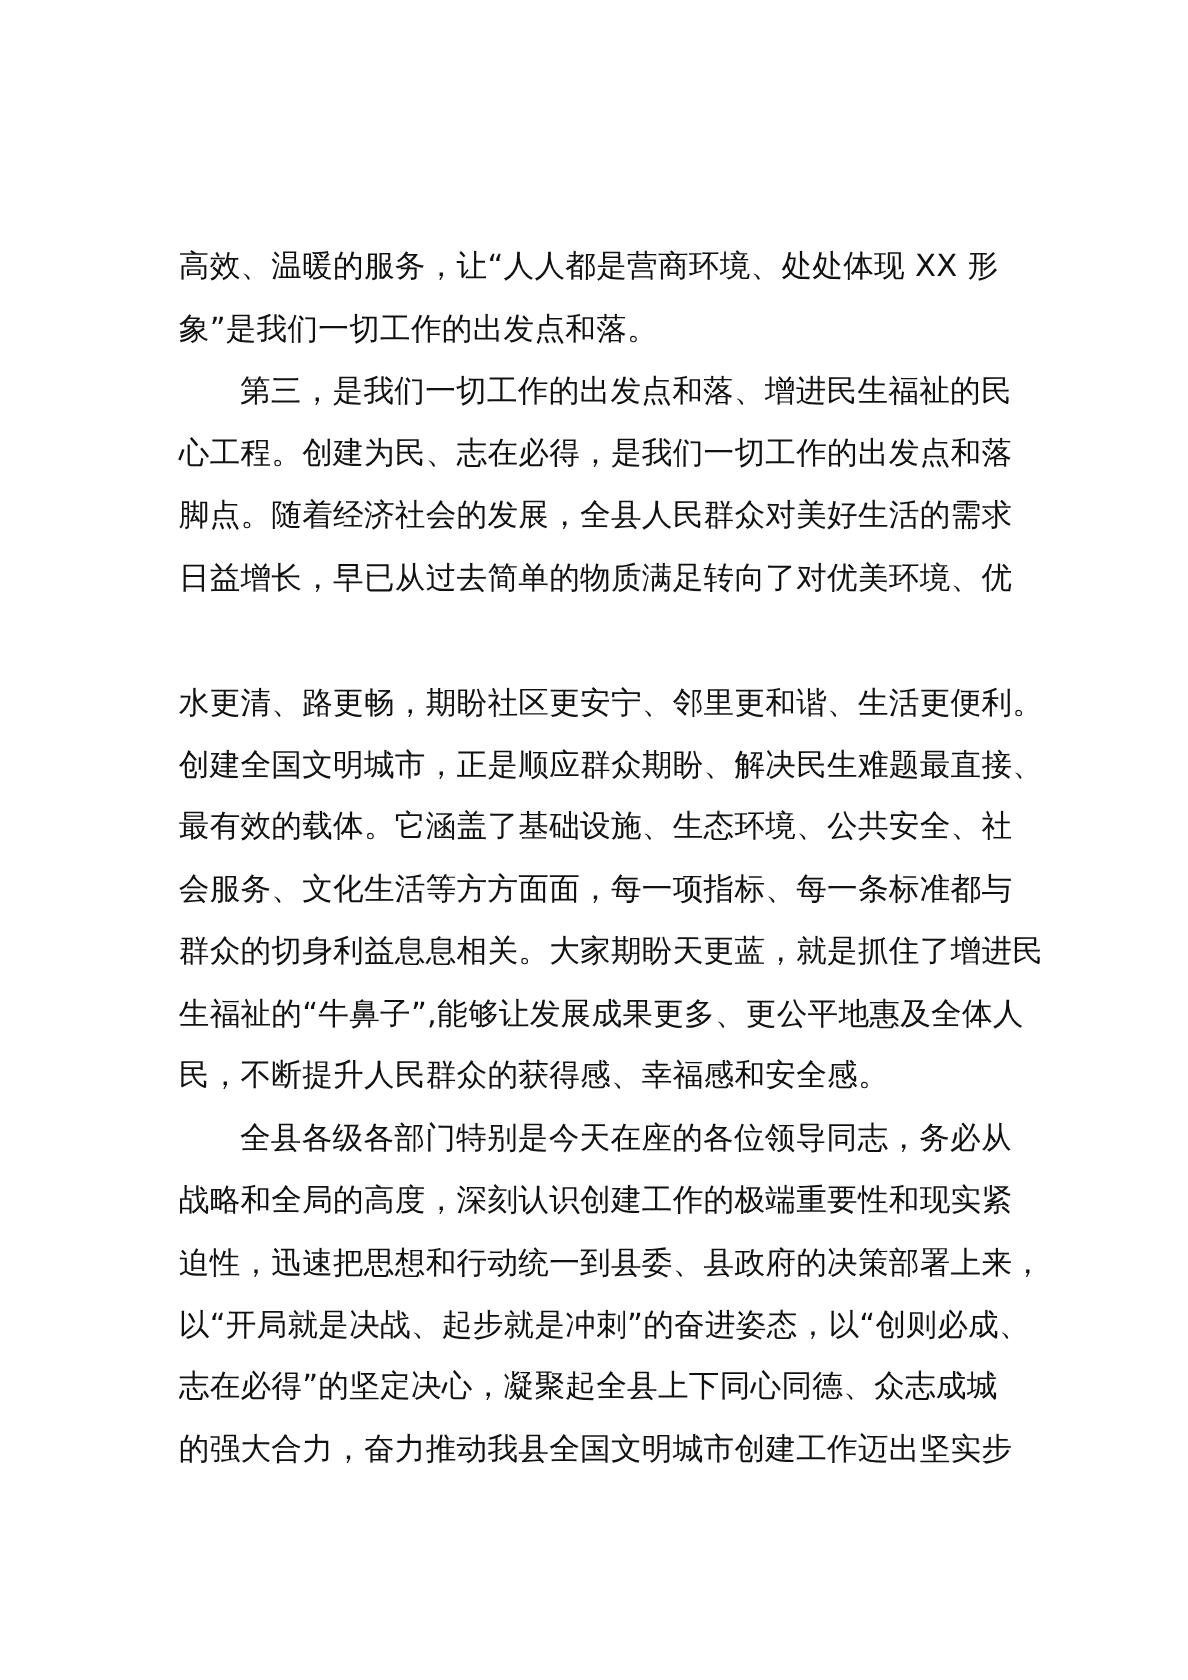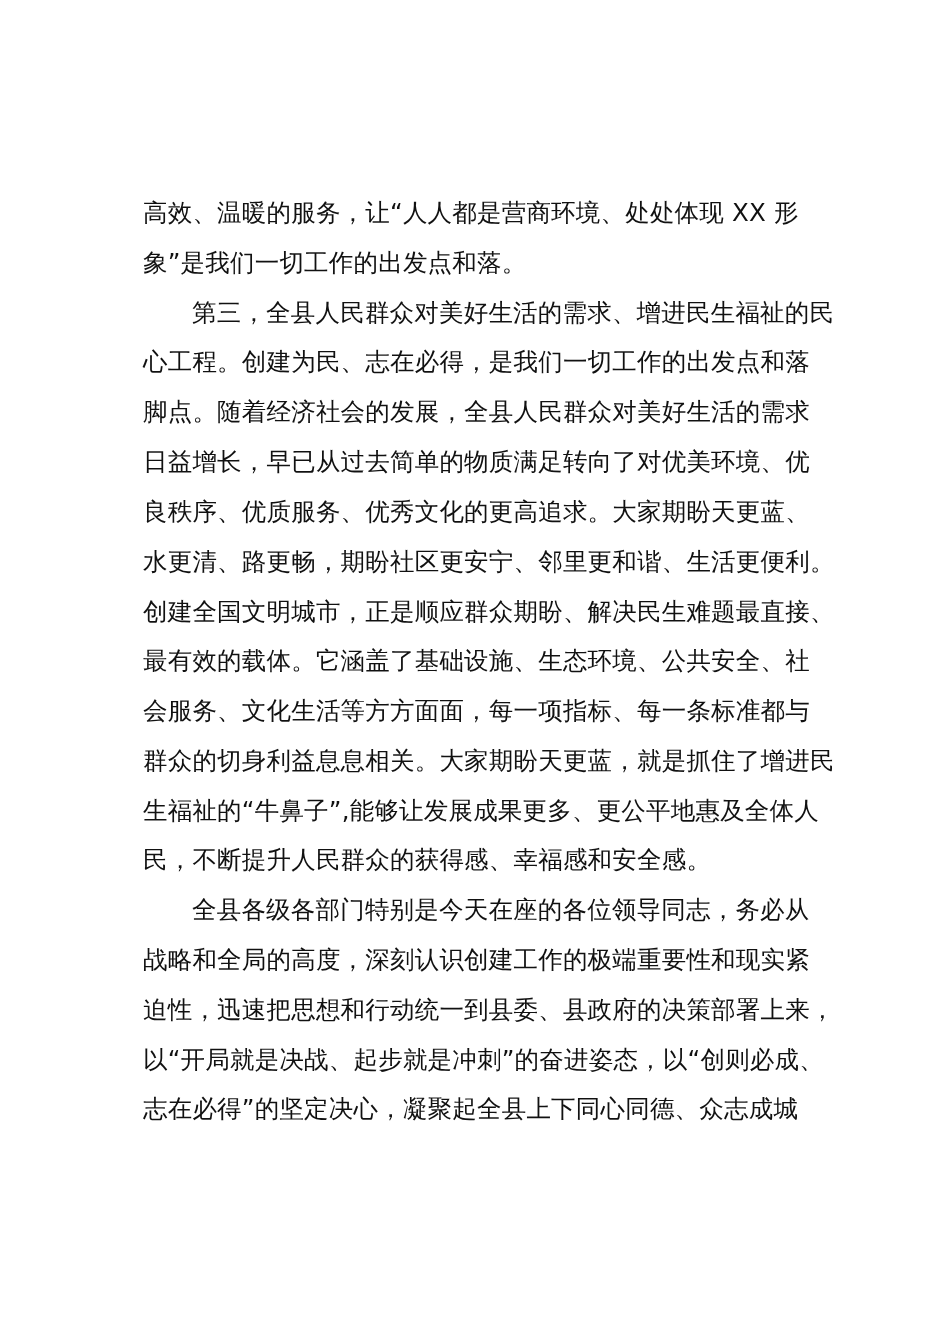--- a/index.html
+++ b/index.html
@@ -16,30 +16,30 @@
       letter-spacing: 0.2px;
     }
     .indent { left: 176px; }
   </style>
 </head>
 <body>
 
 <div class="page">
   <div class="line" style="top:198px">高效、温暖的服务，让“人人都是营商环境、处处体现 XX 形</div>
   <div class="line" style="top:248px">象”是我们一切工作的出发点和落。</div>
-  <div class="line indent" style="top:298px">第三，全县人民群众对美好生活的需求、增进民生福祉的民</div>
+  <div class="line indent" style="top:298px">第三，是我们一切工作的出发点和落、增进民生福祉的民</div>
   <div class="line" style="top:347px">心工程。创建为民、志在必得，是我们一切工作的出发点和落</div>
   <div class="line" style="top:397px">脚点。随着经济社会的发展，全县人民群众对美好生活的需求</div>
   <div class="line" style="top:447px">日益增长，早已从过去简单的物质满足转向了对优美环境、优</div>
-  <div class="line" style="top:497px">良秩序、优质服务、优秀文化的更高追求。大家期盼天更蓝、</div>
   <div class="line" style="top:547px">水更清、路更畅，期盼社区更安宁、邻里更和谐、生活更便利。</div>
   <div class="line" style="top:646px">最有效的载体。它涵盖了基础设施、生态环境、公共安全、社</div>
   <div class="line" style="top:597px">创建全国文明城市，正是顺应群众期盼、解决民生难题最直接、</div>
   <div class="line" style="top:696px">会服务、文化生活等方方面面，每一项指标、每一条标准都与</div>
   <div class="line" style="top:746px">群众的切身利益息息相关。大家期盼天更蓝，就是抓住了增进民</div>
   <div class="line" style="top:796px">生福祉的“牛鼻子”,能够让发展成果更多、更公平地惠及全体人</div>
   <div class="line" style="top:845px">民，不断提升人民群众的获得感、幸福感和安全感。</div>
   <div class="line indent" style="top:895px">全县各级各部门特别是今天在座的各位领导同志，务必从</div>
   <div class="line" style="top:945px">战略和全局的高度，深刻认识创建工作的极端重要性和现实紧</div>
   <div class="line" style="top:995px">迫性，迅速把思想和行动统一到县委、县政府的决策部署上来，</div>
   <div class="line" style="top:1045px">以“开局就是决战、起步就是冲刺”的奋进姿态，以“创则必成、</div>
   <div class="line" style="top:1094px">志在必得”的坚定决心，凝聚起全县上下同心同德、众志成城</div>
+  <div class="line" style="top:1144px">的强大合力，奋力推动我县全国文明城市创建工作迈出坚实步</div>
 </div>
 
 </body></html>

